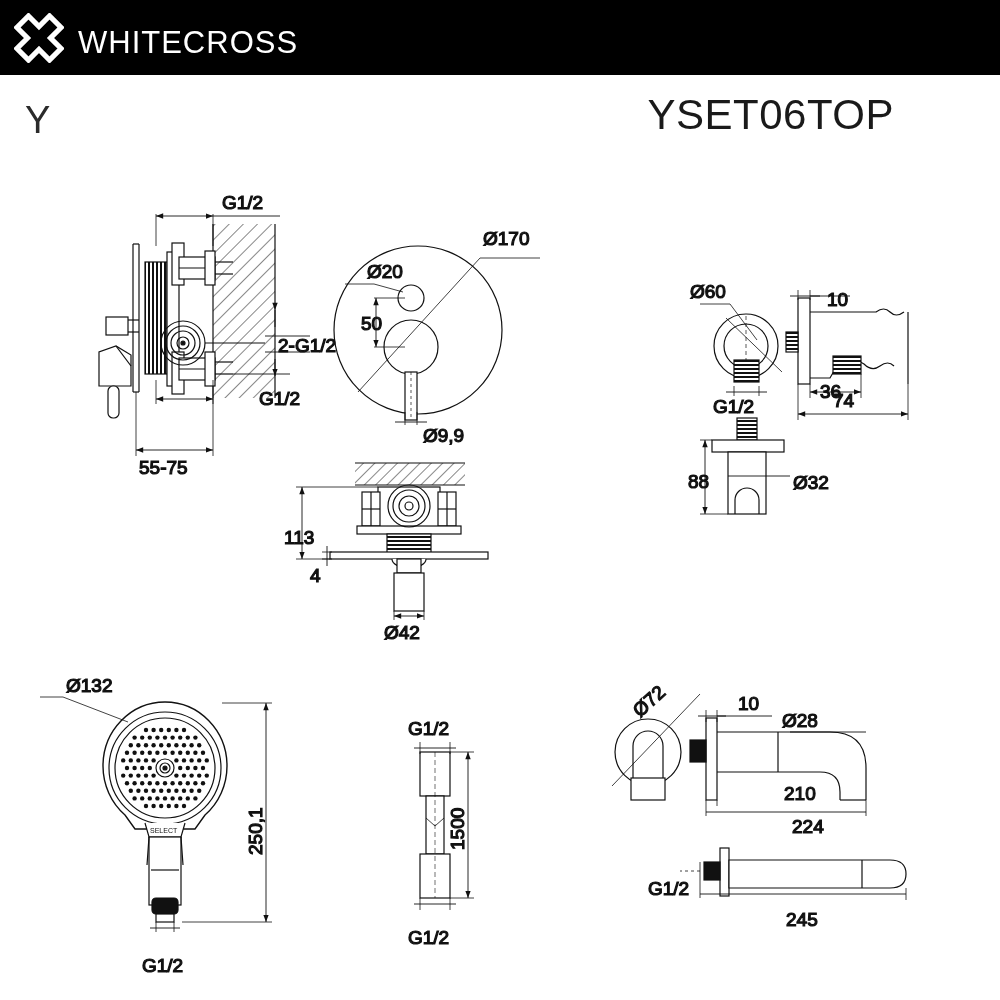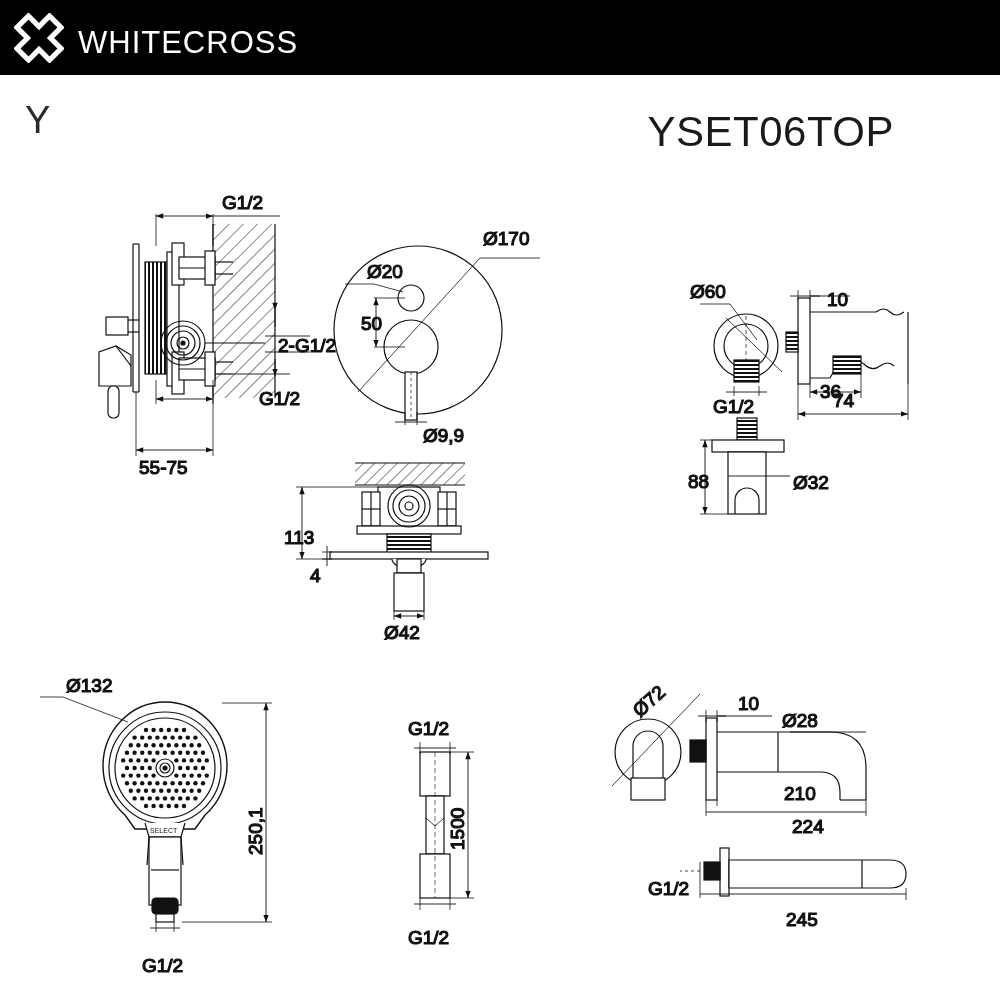--- a/index.html
+++ b/index.html
@@ -6,21 +6,21 @@
   html,body{margin:0;padding:0;background:#fff;}
   body{width:1000px;height:1000px;position:relative;overflow:hidden;
        font-family:"Liberation Sans","DejaVu Sans",sans-serif;color:#1a1a1a;}
   #sheet{position:absolute;inset:0;width:1000px;height:1000px;}
 
   .hdr-bar{position:absolute;left:0;top:0;width:1000px;height:75px;background:#000;}
   .brand-wrap{position:absolute;left:14px;top:10px;display:flex;align-items:center;gap:14px;height:56px;}
   .brand-name{color:#fff;font-size:31px;letter-spacing:1.0px;font-weight:400;line-height:1;
               font-family:"Liberation Sans","DejaVu Sans",sans-serif;margin-top:9px;}
   .y-mark{position:absolute;left:25px;top:99px;font-size:38px;color:#2b2b2b;font-weight:400;letter-spacing:0;}
-  .title-code{position:absolute;right:106px;top:108px;font-size:42px;color:#1a1a1a;letter-spacing:0.5px;font-weight:400;}
+  .title-code{position:absolute;right:106px;top:91px;font-size:42px;color:#1a1a1a;letter-spacing:0.5px;font-weight:400;}
   svg{display:block;}
   text{font-family:"Liberation Sans","DejaVu Sans",sans-serif;fill:#111;}
 </style>
 </head>
 <body>
 
 <div class="hdr-bar"></div>
 
 <div class="brand-wrap">
   <span>

